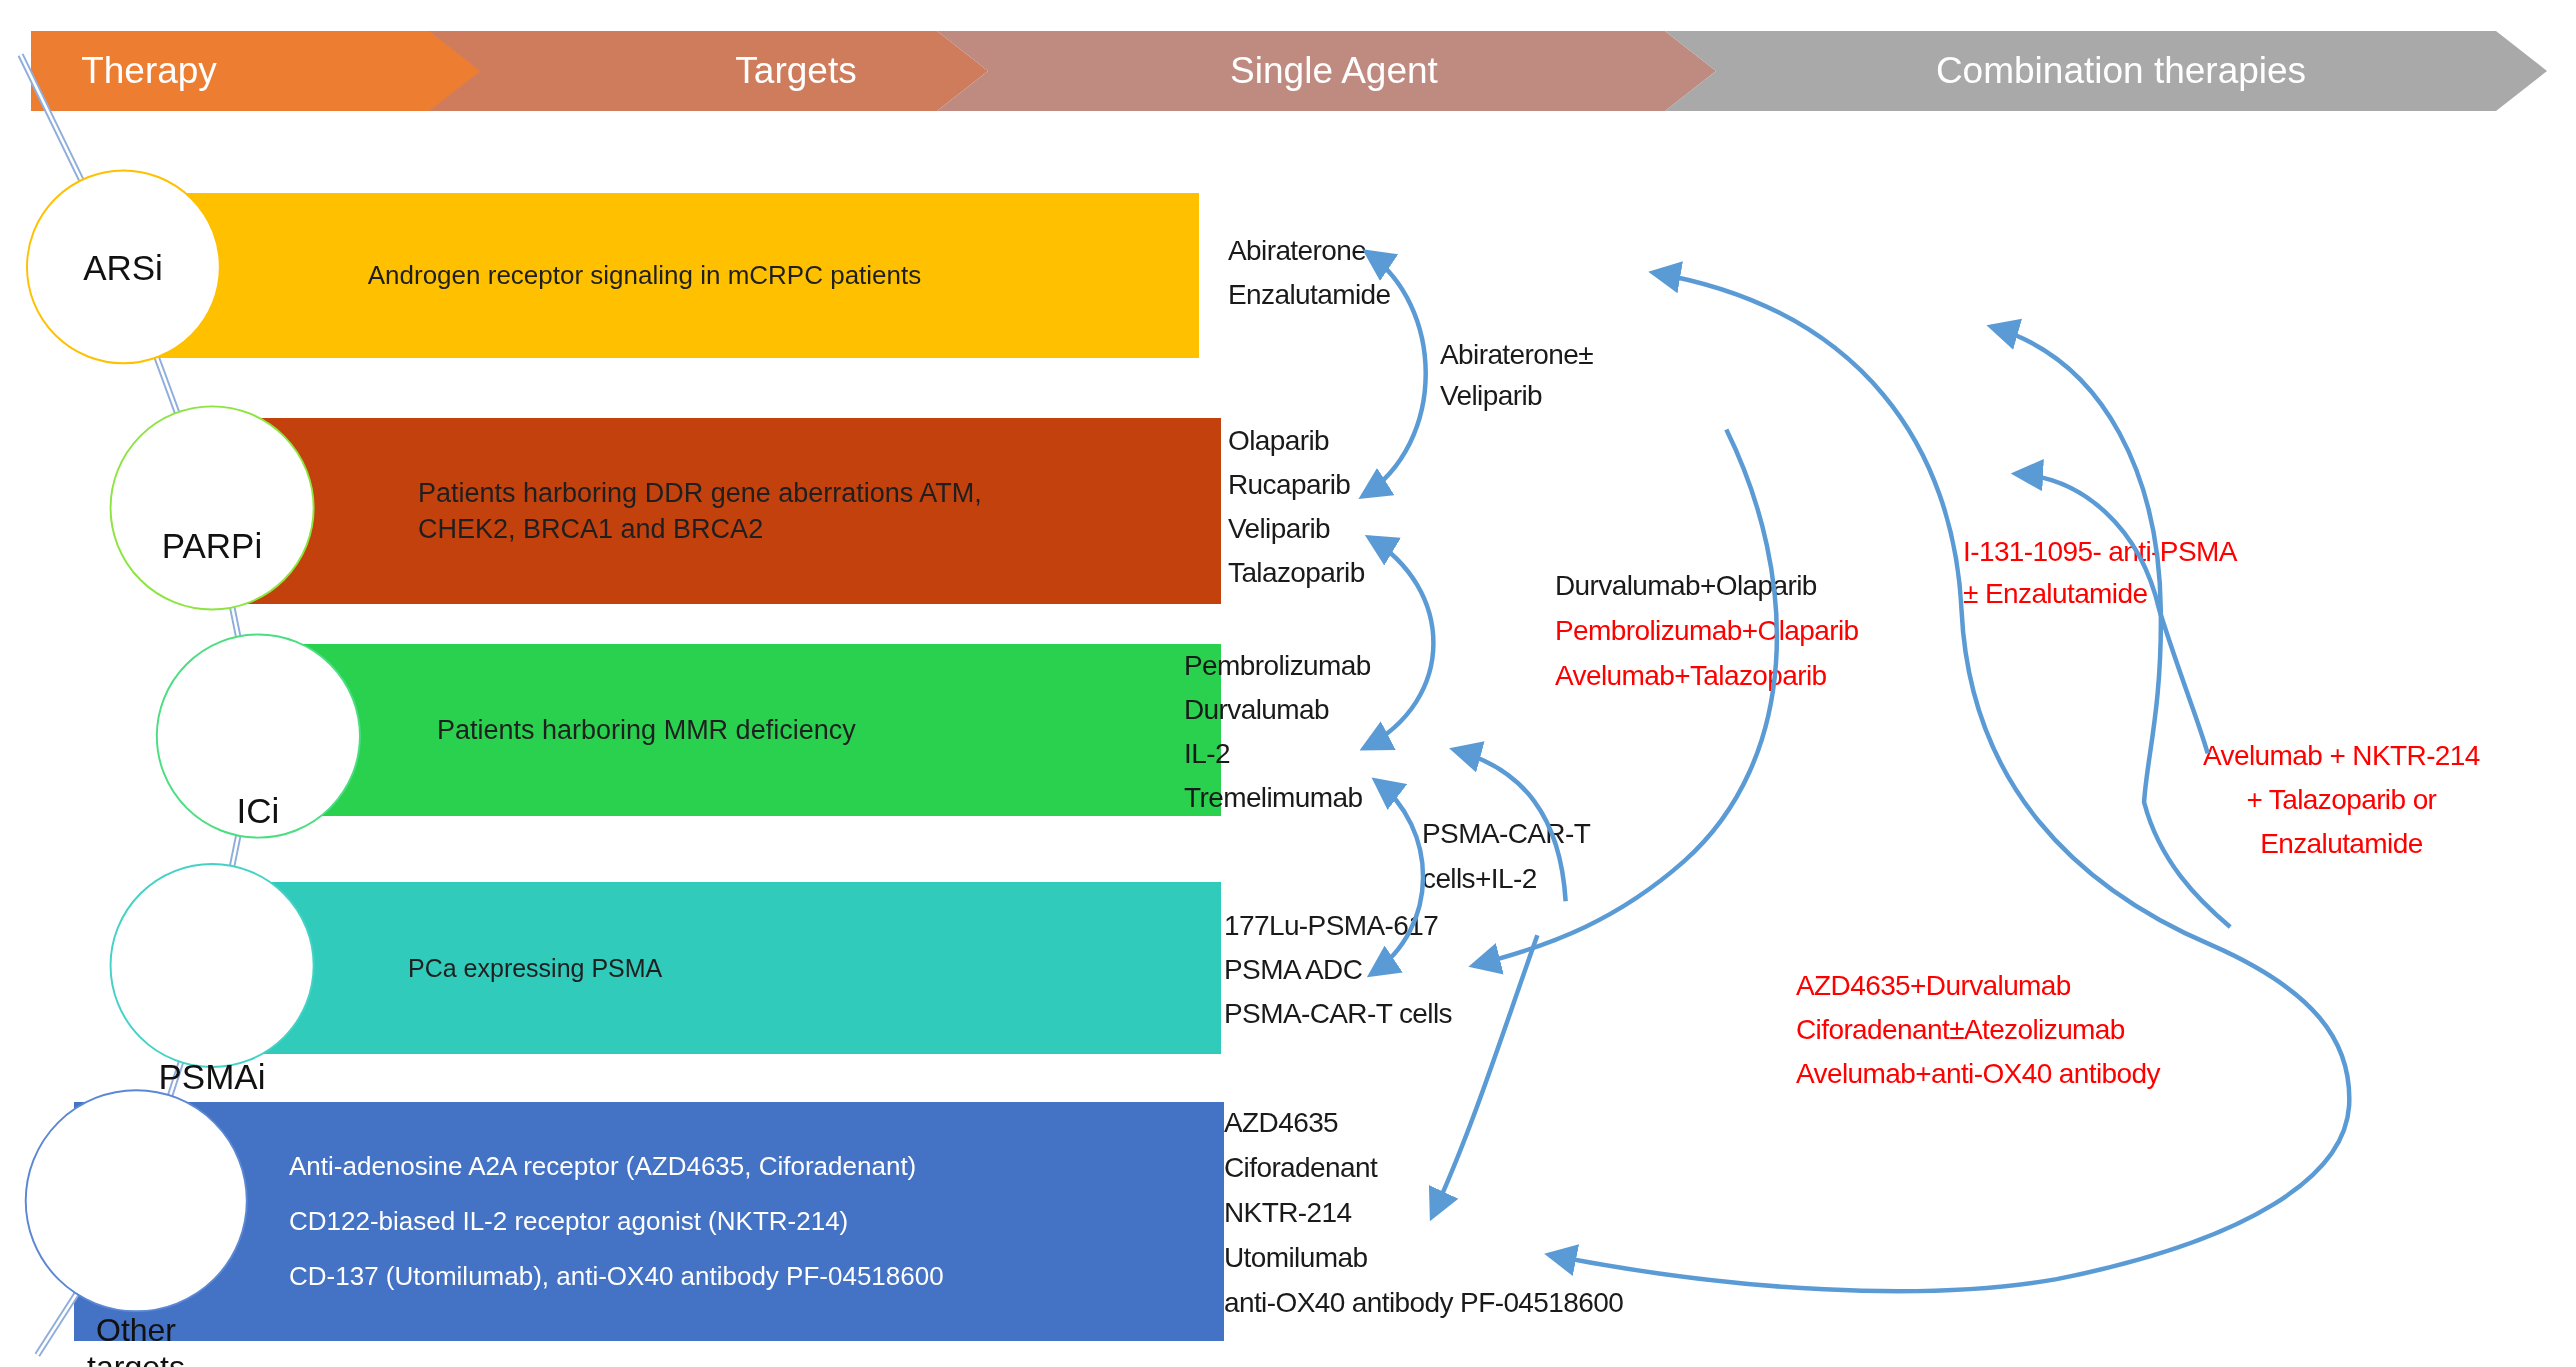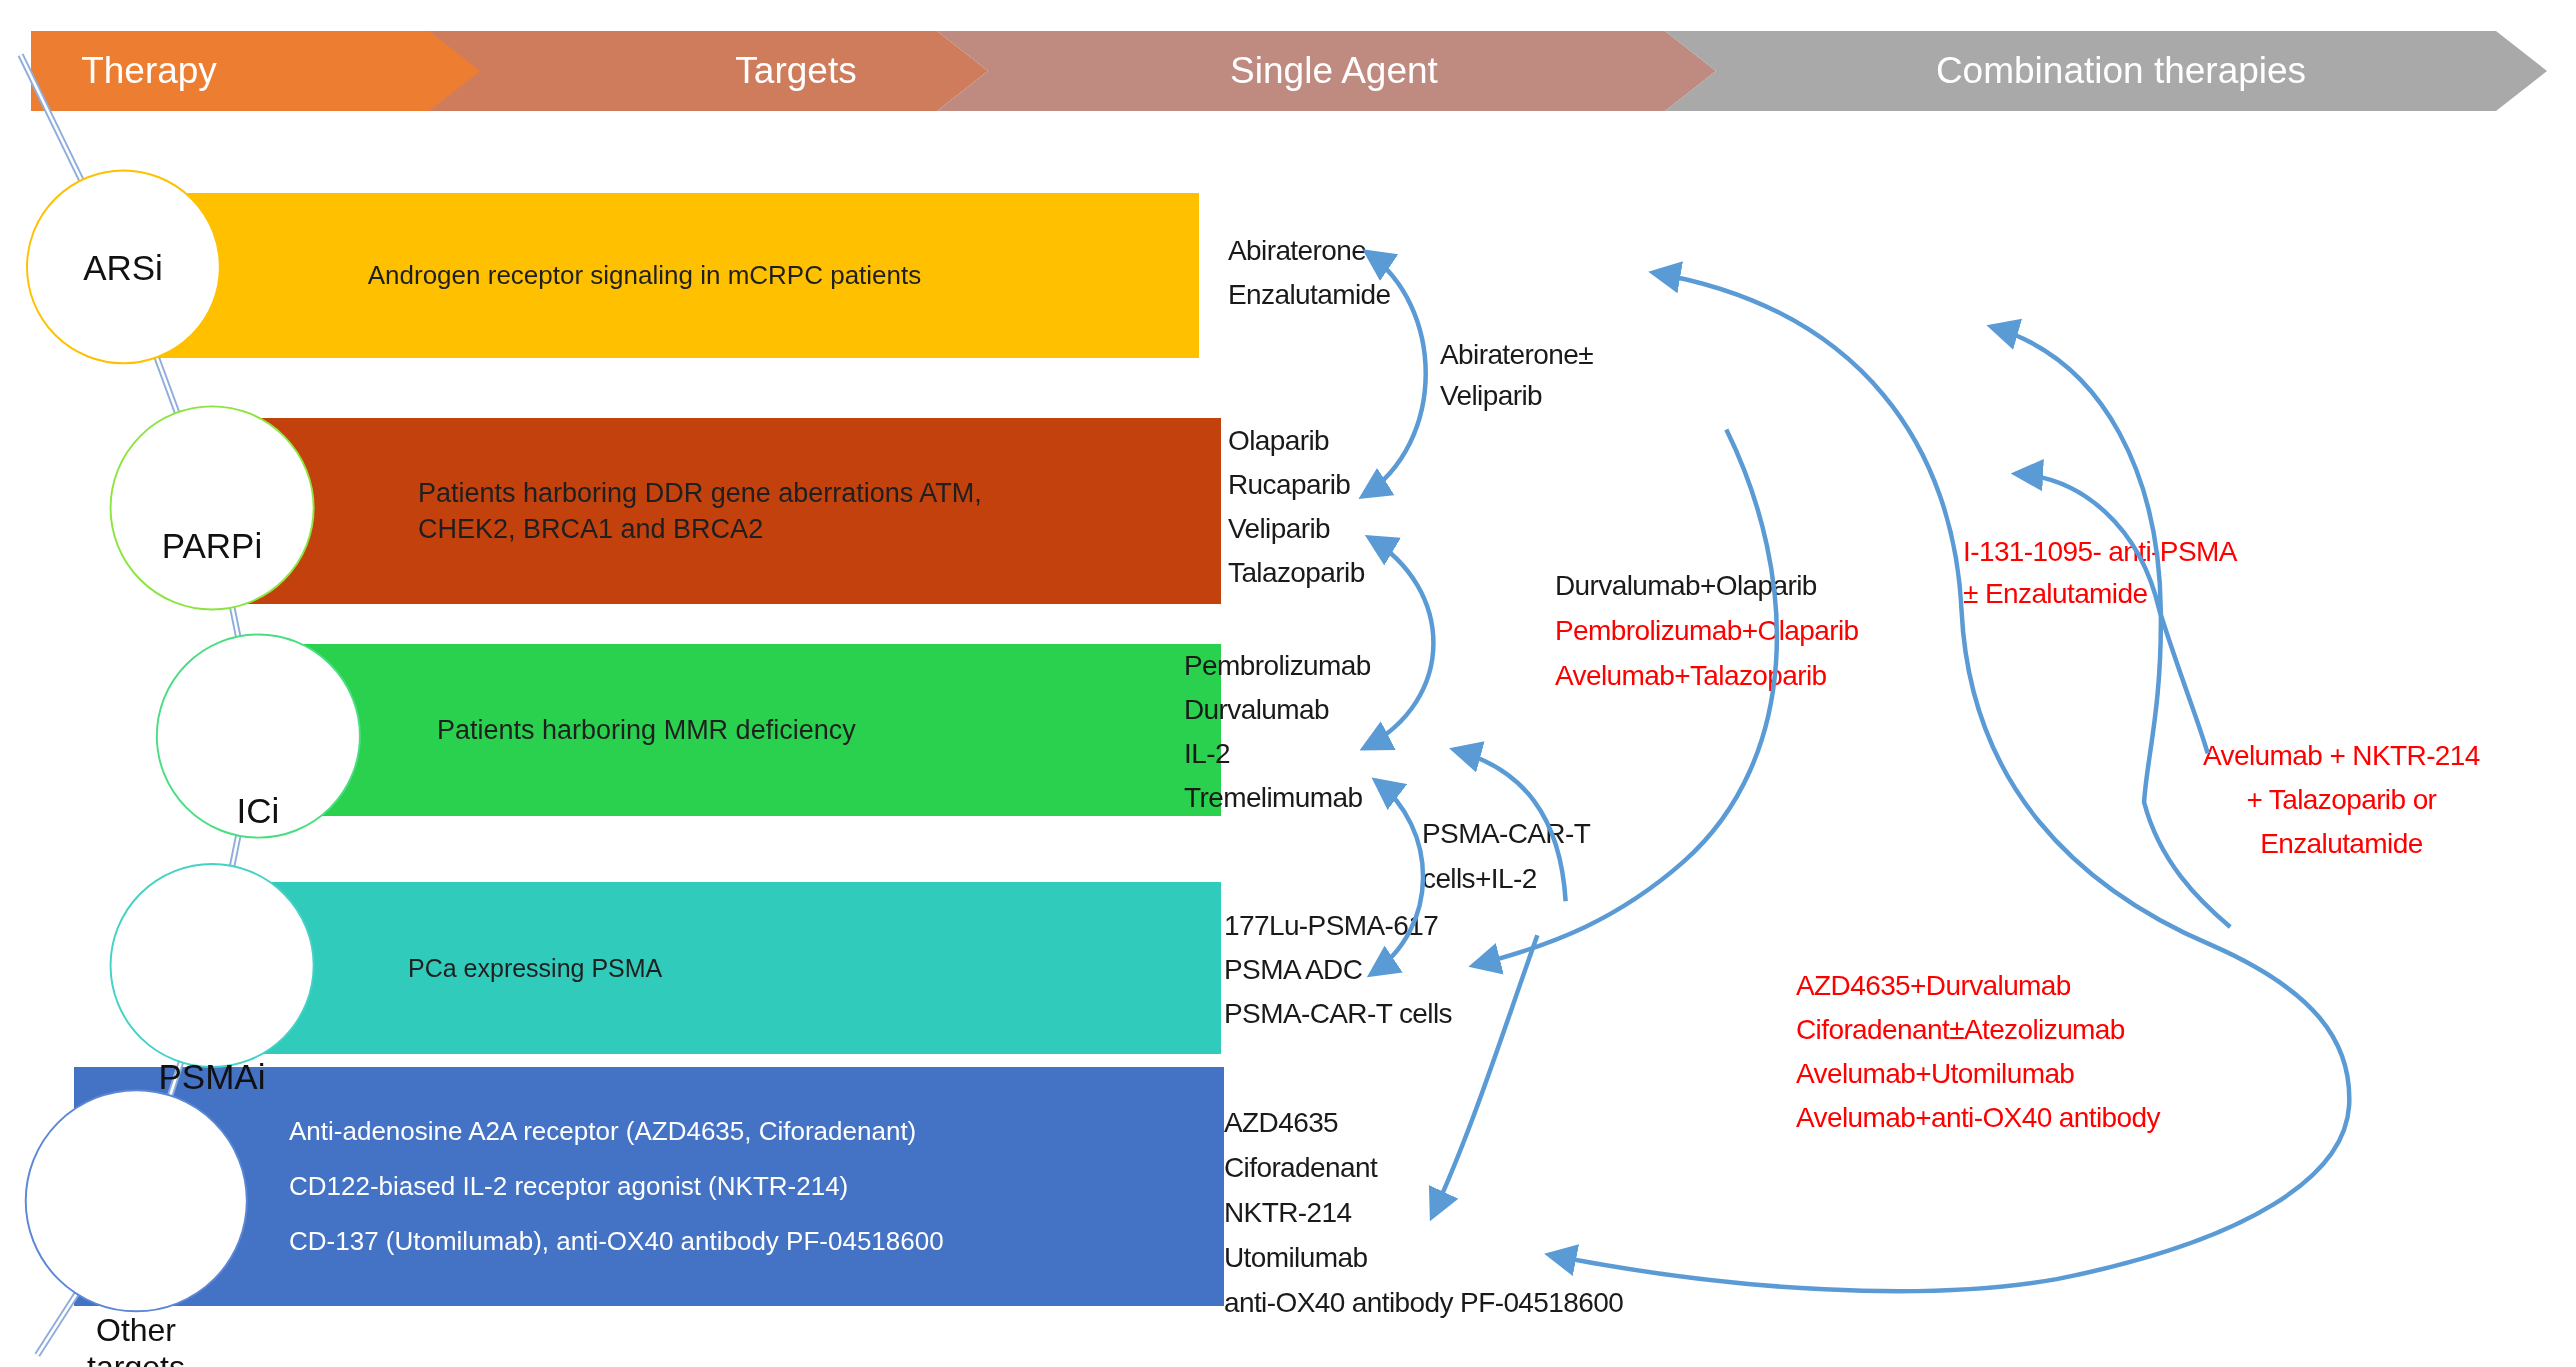--- a/index.html
+++ b/index.html
@@ -22,21 +22,21 @@
     position:absolute;top:71px;transform:translate(-50%,-50%);
     color:#ffffff;font-size:37px;letter-spacing:0px;white-space:nowrap;
   }
   
   .bar{position:absolute;display:flex;flex-direction:column;justify-content:center;}
   .bar div{white-space:nowrap;}
   .bar-arsi {left:90px;top:193px;width:1109px;height:165px;background:#FFC000;color:#1f1f1f;font-size:26px;align-items:center;}
   .bar-parpi{left:183px;top:418px;width:1038px;height:186px;background:#c2410c;color:#1f1f1f;font-size:27px;padding-left:235px;box-sizing:border-box;line-height:36px;}
   .bar-ici  {left:231px;top:644px;width:990px;height:172px;background:#29D14E;color:#1f1f1f;font-size:27px;padding-left:206px;box-sizing:border-box;}
   .bar-psmai{left:186px;top:882px;width:1035px;height:172px;background:#31CBBB;color:#1f1f1f;font-size:25px;padding-left:222px;box-sizing:border-box;}
-  .bar-other{left:74px;top:1067px;width:1150px;height:239px;background:#4472C4;color:#ffffff;font-size:26px;padding-left:215px;box-sizing:border-box;line-height:55px;}
+  .bar-other{left:74px;top:1102px;width:1150px;height:239px;background:#4472C4;color:#ffffff;font-size:26px;padding-left:215px;box-sizing:border-box;line-height:55px;}
   
   .circle-label{
     position:absolute;transform:translate(-50%,-50%);
     color:#111111;font-size:35px;text-align:center;line-height:37px;white-space:nowrap;
   }
   
   .txt{position:absolute;color:#1a1a1a;font-size:28px;line-height:44px;letter-spacing:-0.6px;}
   .txt div{white-space:nowrap;}
   .red{color:#FF0000;}
   .agents-arsi {left:1228px;top:229px;}
@@ -171,18 +171,17 @@
     <div>± Enzalutamide</div>
   </div>
   <div class="txt combo-nktr red">
     <div>Avelumab + NKTR-214</div>
     <div>+ Talazoparib or</div>
     <div>Enzalutamide</div>
   </div>
   <div class="txt combo-other red">
     <div>AZD4635+Durvalumab</div>
     <div>Ciforadenant±Atezolizumab</div>
-    <div>Avelumab+Utomilumab</div>
     <div>Avelumab+anti-OX40 antibody</div>
   </div>
 
 </div>
 
 
 </body></html>

